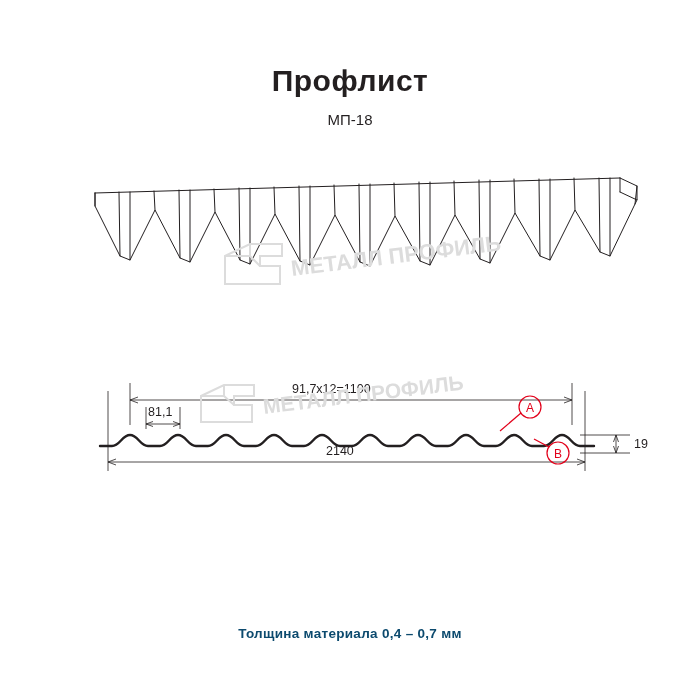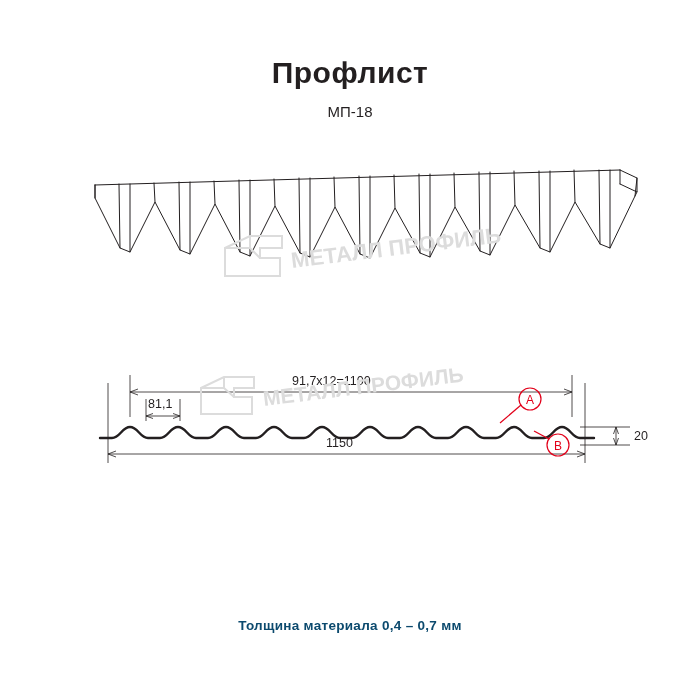--- a/index.html
+++ b/index.html
@@ -12,20 +12,21 @@
     background: #ffffff;
     font-family: "Liberation Sans", sans-serif;
     color: #231f20;
     overflow: hidden;
     position: relative;
   }
   .page {
     position: relative;
     width: 700px;
     height: 652px;
+    margin-top: 8px;
   }
   .title {
     position: absolute;
     top: 56px;
     left: 0;
     width: 700px;
     text-align: center;
     font-size: 30px;
     font-weight: bold;
     letter-spacing: 0.5px;
@@ -247,22 +248,22 @@
 
       <g stroke="#e2001a" fill="none" stroke-width="1.2">
         <circle cx="498" cy="90" r="11"></circle>
         <path d="M489 84 L474 76"></path>
       </g>
       <text x="498" y="94.5" text-anchor="middle" font-family="Liberation Sans, sans-serif" font-size="12" fill="#e2001a">B</text>
     </svg>
 
     <div class="lbl" style="top: 19px; left: 232px;">91,7x12=1100</div>
     <div class="lbl" style="top: 42px; left: 88px;">81,1</div>
-    <div class="lbl" style="top: 81px; left: 266px;">1150</div>
-    <div class="lbl" style="top: 74px; left: 574px;">20</div>
+    <div class="lbl" style="top: 81px; left: 266px;">2140</div>
+    <div class="lbl" style="top: 74px; left: 574px;">19</div>
   </div>
 
   <div class="wm wm-2">
     <svg width="282" height="66" viewBox="0 0 282 66">
       <g fill="none" stroke="#dcdcdc" stroke-width="2">
         <path d="M5 46 L5 20 L28 9 L58 9 L58 20 L38 20 L38 29 L56 29 L56 46 Z"></path>
         <path d="M5 20 L28 20 L28 9"></path>
         <path d="M38 29 L28 20"></path>
       </g>
       <text x="68" y="38" font-family="Liberation Sans, sans-serif" font-size="21" font-weight="bold" fill="#dcdcdc" transform="rotate(-7 68 38)">МЕТАЛЛ ПРОФИЛЬ</text>

